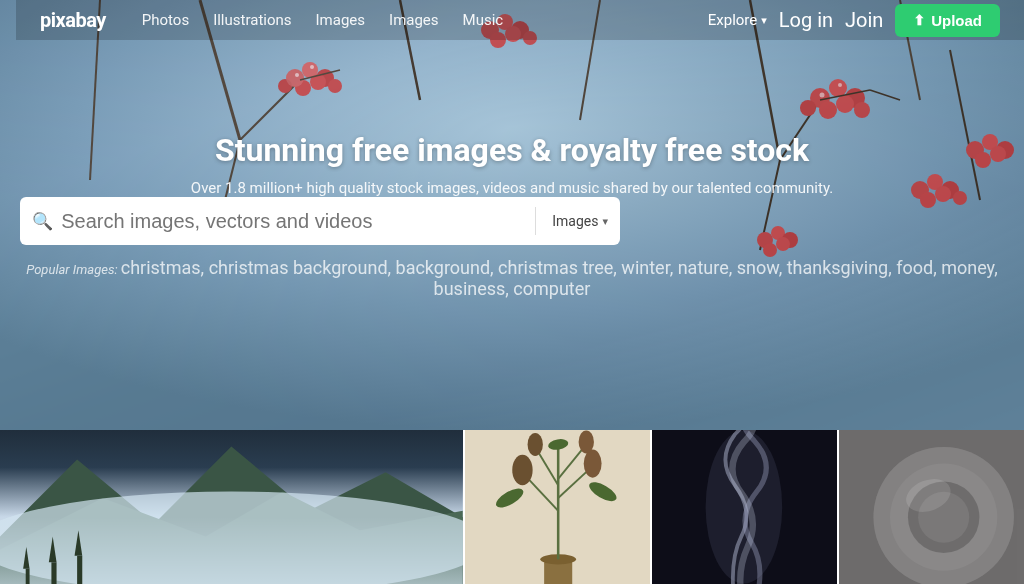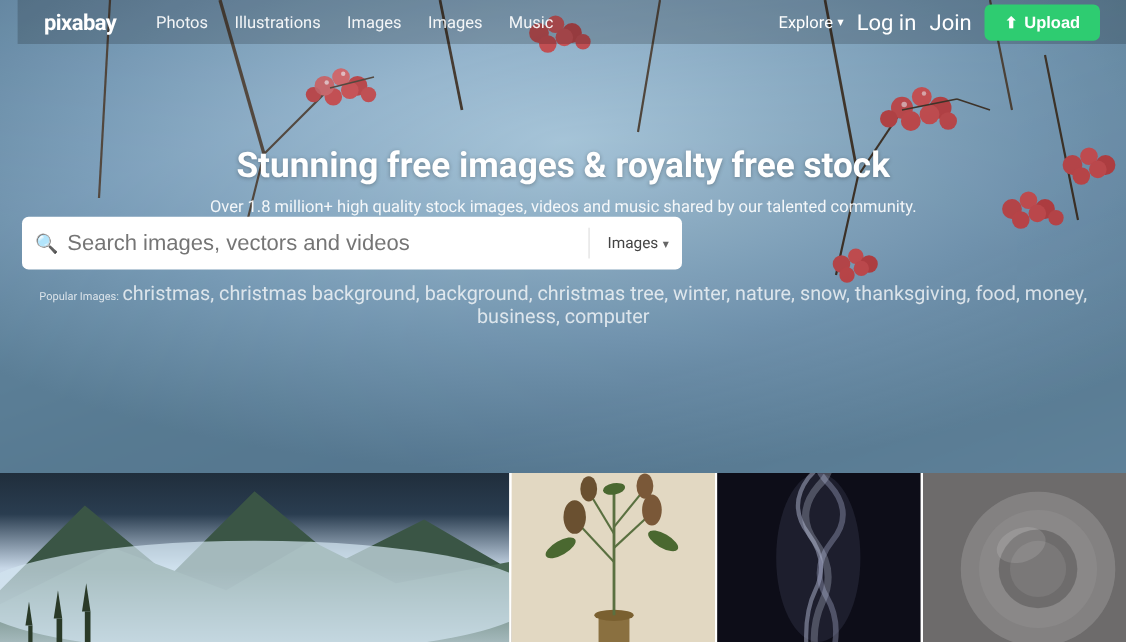--- a/index.html
+++ b/index.html
@@ -154,22 +154,23 @@
       color: #444;
       cursor: pointer;
       white-space: nowrap;
     }
     .popular-searches {
       margin-top: 12px;
       font-size: 13px;
       color: rgba(255,255,255,0.75);
     }
     .popular-label {
-      font-size: 10px;
+      font-size: 13px;
       color: rgba(255,255,255,0.75);
+      font-style: italic;
     }
     .popular-tags {
       color: rgba(255,255,255,0.75);
     }
     .free-image-credit {
       position: absolute;
       bottom: 12px;
       left: 50%;
       transform: translateX(-50%);
       font-size: 13px;

